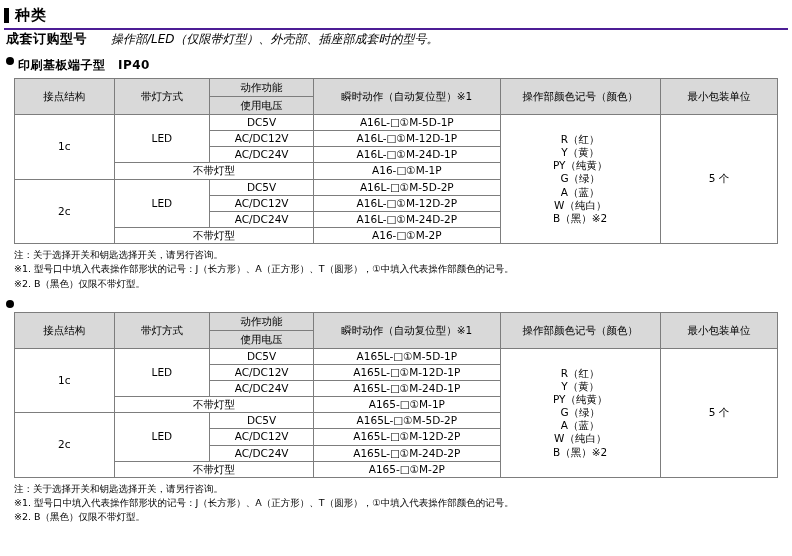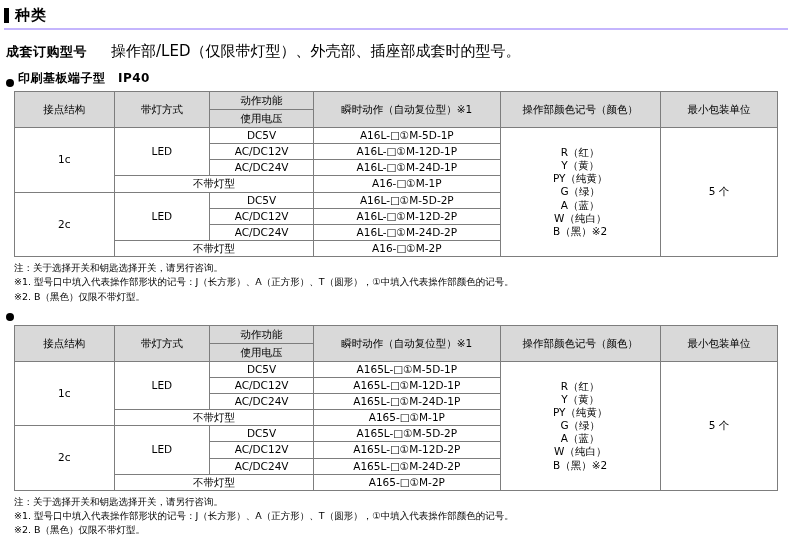--- a/index.html
+++ b/index.html
@@ -22,60 +22,61 @@
     padding: 0;
   }
 
   
   .section-head {
     display: flex;
     align-items: center;
     gap: 6px;
     margin: 6px 0 0 4px;
     padding: 0 0 3px 0;
-    border-bottom: 2px solid #c4b5fd;
+    border-bottom: 2px solid #4c1d95;
     width: 784px;
     box-sizing: border-box;
   }
   .section-head .bar {
     width: 5px;
     height: 15px;
     background: #000000;
     display: inline-block;
   }
   .section-head .title {
     font-size: 15px;
     font-weight: bold;
     letter-spacing: 1px;
   }
 
   
   .subtitle-row {
     display: flex;
     align-items: baseline;
-    margin: 12px 0 0 6px;
+    margin: 0 0 0 6px;
     text-align: right;
   }
   .subtitle-row .st-main {
     font-size: 13px;
     font-weight: bold;
     letter-spacing: .5px;
   }
   .subtitle-row .st-desc {
-    font-size: 15px;
+    font-size: 12px;
     margin-left: 24px;
+    font-style: italic;
   }
 
   
   .bullet-head {
     margin: 9px 0 4px 6px;
     font-size: 12px;
     font-weight: bold;
     display: flex;
-    align-items: flex-end;
+    align-items: flex-start;
     gap: 4px;
   }
   .bullet-head .dot {
     width: 8px; height: 8px;
     background: #000;
     border-radius: 50%;
     display: inline-block;
   }
   .bullet-head .bh-text { letter-spacing: .5px; }
 

